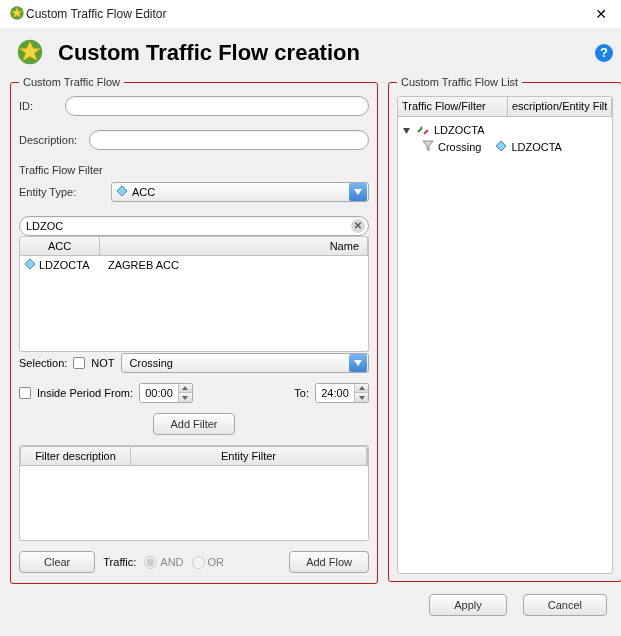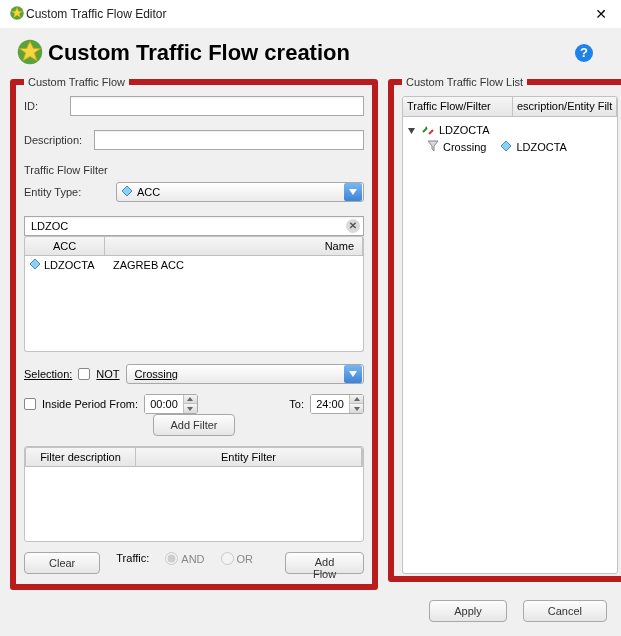--- a/index.html
+++ b/index.html
@@ -1,35 +1,35 @@
 <!DOCTYPE html>
 <html><head>
   <meta charset="utf-8">
   <style>
     * { box-sizing: border-box; margin: 0; padding: 0; font-family: Tahoma, Arial, sans-serif; font-size: 11px; }
     body { background: #f0f0f0; width: 621px; height: 636px; overflow: hidden; }
     .titlebar { height: 28px; background: #fff; display: flex; align-items: center; padding: 0 8px; border-bottom: 1px solid #fff; }
     .titlebar-title { flex: 1; color: #222; font-size: 12px; }
     .close-x { font-size: 14px; padding: 2px 6px; }
-    .header-row { display: flex; align-items: center; padding: 10px 28px 8px 16px; gap: 4px; }
+    .header-row { display: flex; align-items: center; padding: 10px 8px 8px 16px; gap: 14px; }
     .header-title { font-size: 22px; font-weight: bold; flex: 1; }
     .help-circle { width: 18px; height: 18px; border-radius: 50%; background: #1e82e6; color: #fff; text-align: center; line-height: 18px; font-weight: bold; font-size: 13px; }
     .content { display: flex; gap: 10px; padding: 0 10px; }
     .col-left { width: 368px; }
     .col-right { width: 218px; }
 
-    fieldset.groupbox { border: 6px solid #b91c1c; border-radius: 3px; padding: 8px 8px 10px 8px; position: relative; }
+    fieldset.groupbox { border: 1px solid #b91c1c; border-radius: 3px; padding: 8px 8px 10px 8px; position: relative; }
     fieldset.groupbox > legend { padding: 0 4px; color: #333; font-size: 11px; }
 
     .form-row { display: flex; align-items: center; margin-bottom: 14px; }
     .form-label { color: #333; }
     .label-id { width: 46px; }
     .label-desc { width: 70px; }
     .label-entity { width: 92px; }
-    .text-input { border: 1px solid #a8a8a8; border-radius: 0; height: 20px; padding: 2px 6px; background: #fff; box-shadow: inset 0 1px 1px rgba(0,0,0,0.06); }
+    .text-input { border: 1px solid #a8a8a8; border-radius: 10px; height: 20px; padding: 2px 6px; background: #fff; box-shadow: inset 0 1px 1px rgba(0,0,0,0.06); }
     .input-id, .input-desc { flex: 1; }
 
     .section-label { margin: 2px 0 6px 0; color: #333; }
 
     .combo { display: flex; align-items: center; border: 1px solid #a8a8a8; border-radius: 3px; background: linear-gradient(#fff,#eaeaea); height: 20px; flex: 1; padding: 0 0 0 4px; }
     .combo .combo-text { flex: 1; }
     .combo-arrow { width: 18px; height: 18px; background: linear-gradient(#7ab6f2,#3b83d6); border-radius: 2px; margin: 1px; display: flex; align-items: center; justify-content: center; }
     .combo-arrow svg { display: block; }
 
     .diamond { width: 12px; height: 12px; display: inline-block; }
@@ -40,39 +40,39 @@
 
     .grid { border: 1px solid #c2c2c2; border-top: none; margin-top: 0; height: 96px; background: #fff; border-radius: 0 0 3px 3px; overflow: hidden; }
     .grid-head { display: flex; background: linear-gradient(#f6f6f6,#e6e6e6); border: 1px solid #c2c2c2; border-bottom: 1px solid #bfbfbf; height: 20px; border-radius: 3px 3px 0 0; }
     .grid-head .hcell { border-right: 1px solid #c2c2c2; padding: 3px 8px; text-align: center; font-weight: normal; }
     .hcell.acc { width: 80px; }
     .hcell.name { flex: 1; text-align: right; }
     .grid-row { display: flex; align-items: center; padding: 2px 4px; }
     .gcell.acc { width: 80px; display: flex; align-items: center; gap: 3px; }
     .gcell.name { flex: 1; padding-left: 4px; }
 
-    .selection-row { display: flex; align-items: center; gap: 6px; margin-top: 12px; text-decoration: underline; }
+    .selection-row { display: flex; align-items: center; gap: 6px; margin-top: 1px; }
     .sel-combo { flex: 1; }
 
     .period-row { display: flex; align-items: center; gap: 6px; margin-top: 10px; }
     .spinner { display: flex; align-items: center; border: 1px solid #a8a8a8; border-radius: 3px; height: 20px; background: #c2410c; }
     .spinner input { border: none; width: 38px; text-align: center; height: 18px; outline: none; }
     .spinner-btns { display: flex; flex-direction: column; width: 14px; }
     .sp-btn { height: 9px; background: linear-gradient(#f6f6f6,#d9d9d9); border-left: 1px solid #c2c2c2; display: flex; align-items: center; justify-content: center; }
     .sp-btn:first-child { border-bottom: 1px solid #c2c2c2; }
 
-    .center-row { display: flex; justify-content: center; }
+    .center-row { display: flex; justify-content: center; margin-top: 10px; }
     .btn { border: 1px solid #a8a8a8; border-radius: 4px; background: linear-gradient(#fdfdfd,#e6e6e6); padding: 3px 16px; height: 22px; color: #333; }
     .btn.wide { padding: 3px 24px; }
 
     .filter-box { border: 1px solid #c2c2c2; border-radius: 3px; margin-top: 10px; height: 96px; background: #fff; }
     .filter-box .grid-head .hcell.fd { width: 110px; }
     .filter-box .grid-head .hcell.ef { flex: 1; }
 
-    .bottom-row { display: flex; align-items: flex-start; gap: 16px; margin-top: 10px; }
+    .bottom-row { display: flex; align-items: center; gap: 8px; margin-top: 10px; }
     .radio-wrap { display: flex; align-items: center; gap: 3px; color: #888; }
     input[type=radio] { accent-color: #888; }
     input[type=checkbox] { width: 12px; height: 12px; border: 1px solid #888; background: #fff; appearance: none; border-radius: 2px; }
 
     .right-box { height: 506px; }
     .tree-head { display: flex; background: linear-gradient(#f6f6f6,#e6e6e6); border-bottom: 1px solid #c2c2c2; height: 20px; }
     .tree-head .hcell { border-right: 1px solid #c2c2c2; padding: 3px 4px; white-space: nowrap; overflow: hidden; }
     .tree-body { padding: 4px 4px; }
     .tree-row { display: flex; align-items: center; gap: 4px; padding: 1px 0; }
     .tree-indent { padding-left: 20px; }

